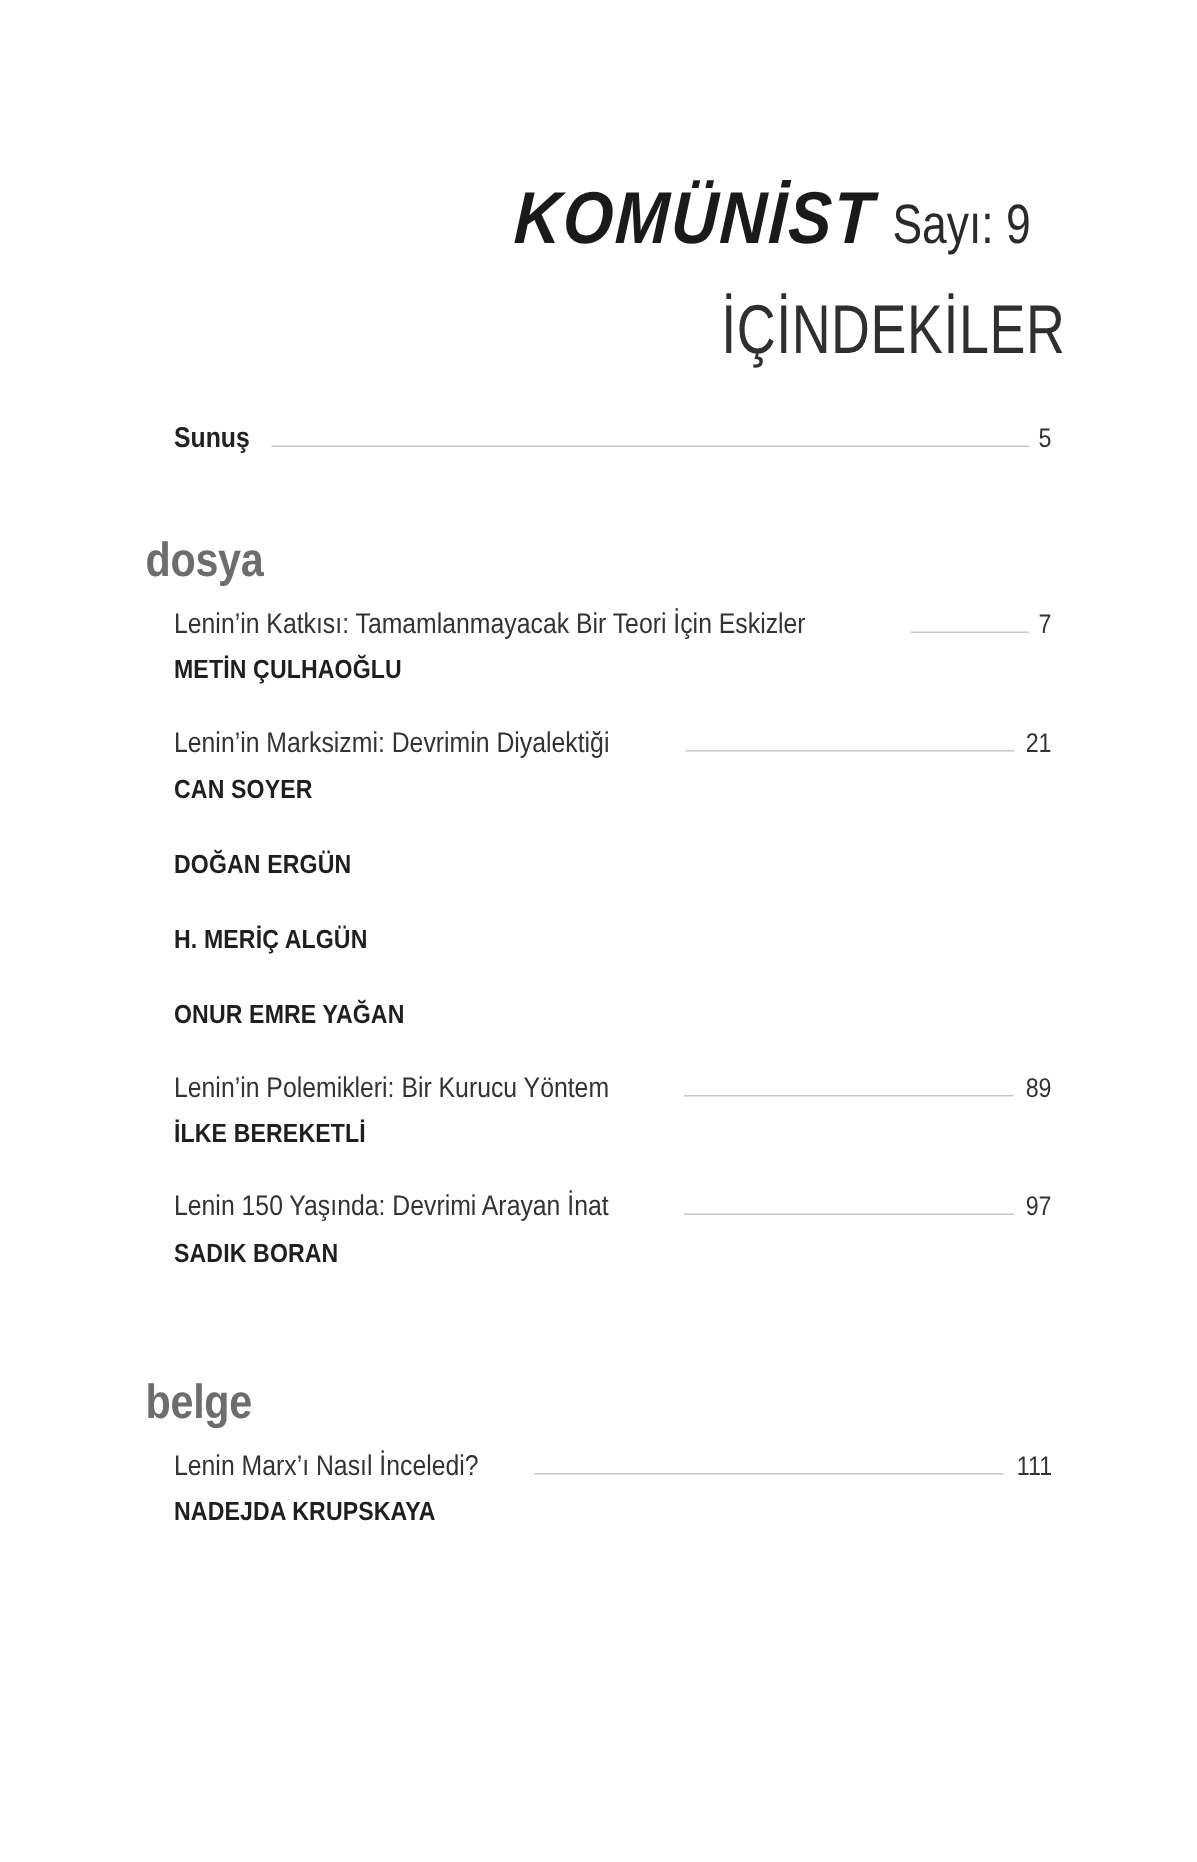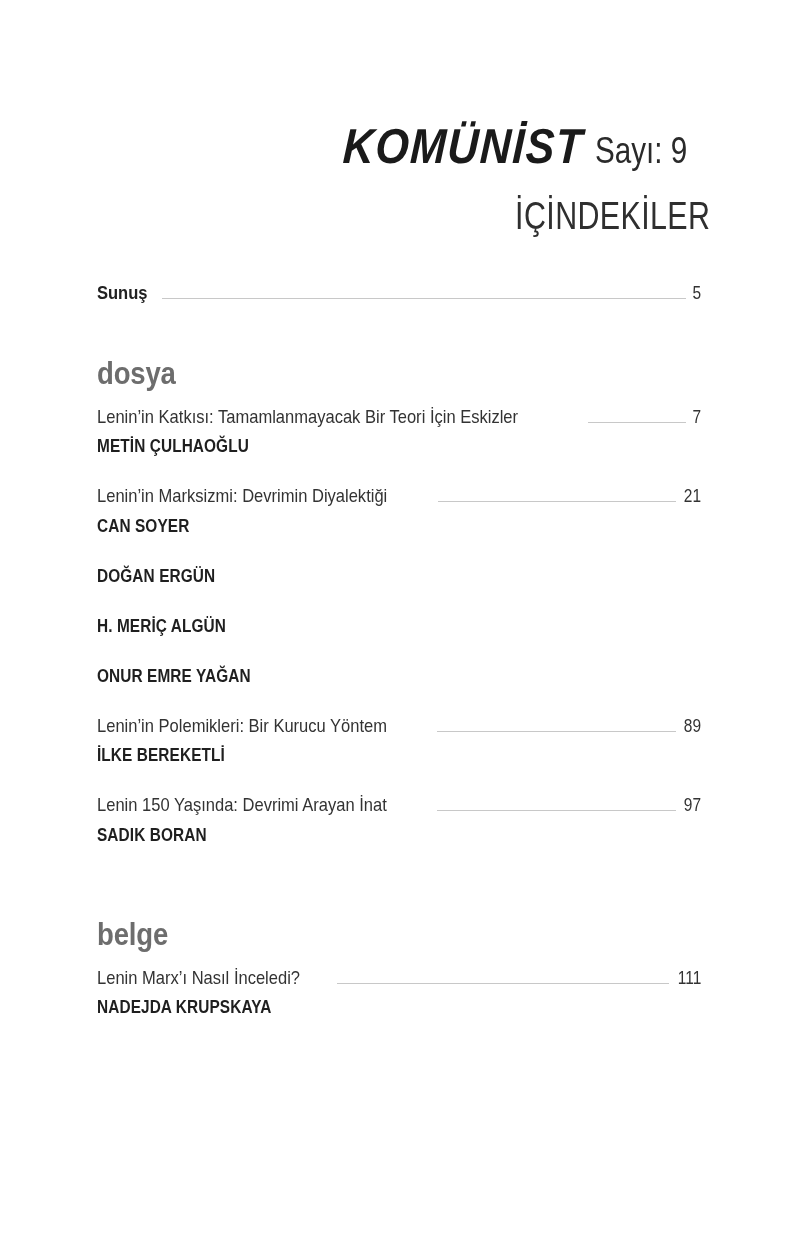--- a/index.html
+++ b/index.html
@@ -61,21 +61,21 @@
     vertical-align: baseline;
   }
   .contents-heading {
     position: absolute;
     left: 97px;
     right: 88px;
     top: 196px;
     text-align: right;
     font-family: "Liberation Sans", sans-serif;
     font-weight: 300;
-    font-size: 39px;
+    font-size: 46px;
     letter-spacing: 0.5px;
     color: #2f2f2f;
     white-space: nowrap;
     line-height: 1;
   }
   .contents-heading .sq {
     display: inline-block;
     transform: scaleX(0.78);
     transform-origin: right bottom;
   }
@@ -131,21 +131,21 @@
     font-weight: 700;
     font-size: 17.5px;
     color: #1f1f1f;
     letter-spacing: 0.1px;
     transform: scaleX(0.88);
     transform-origin: left bottom;
     white-space: nowrap;
     margin-top: 9px;
   }
 
-  .entry-block { margin-bottom: 0; }
+  .entry-block { margin-bottom: 0; margin-left: 19px; }
   .entry-block + .entry-block { margin-top: 29px; }
 
   .sunus-block { margin-bottom: 0; }
 
   .section-heading {
     font-family: "Liberation Sans", sans-serif;
     font-weight: 700;
     font-size: 32px;
     color: #6d6d6d;
     letter-spacing: -0.2px;

